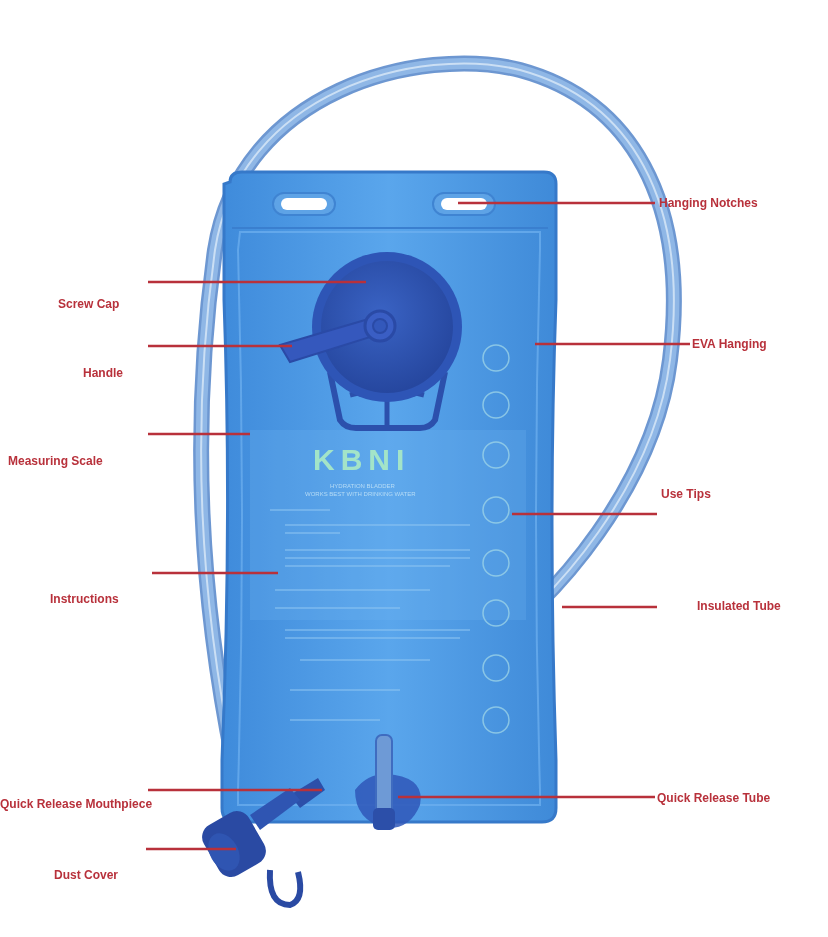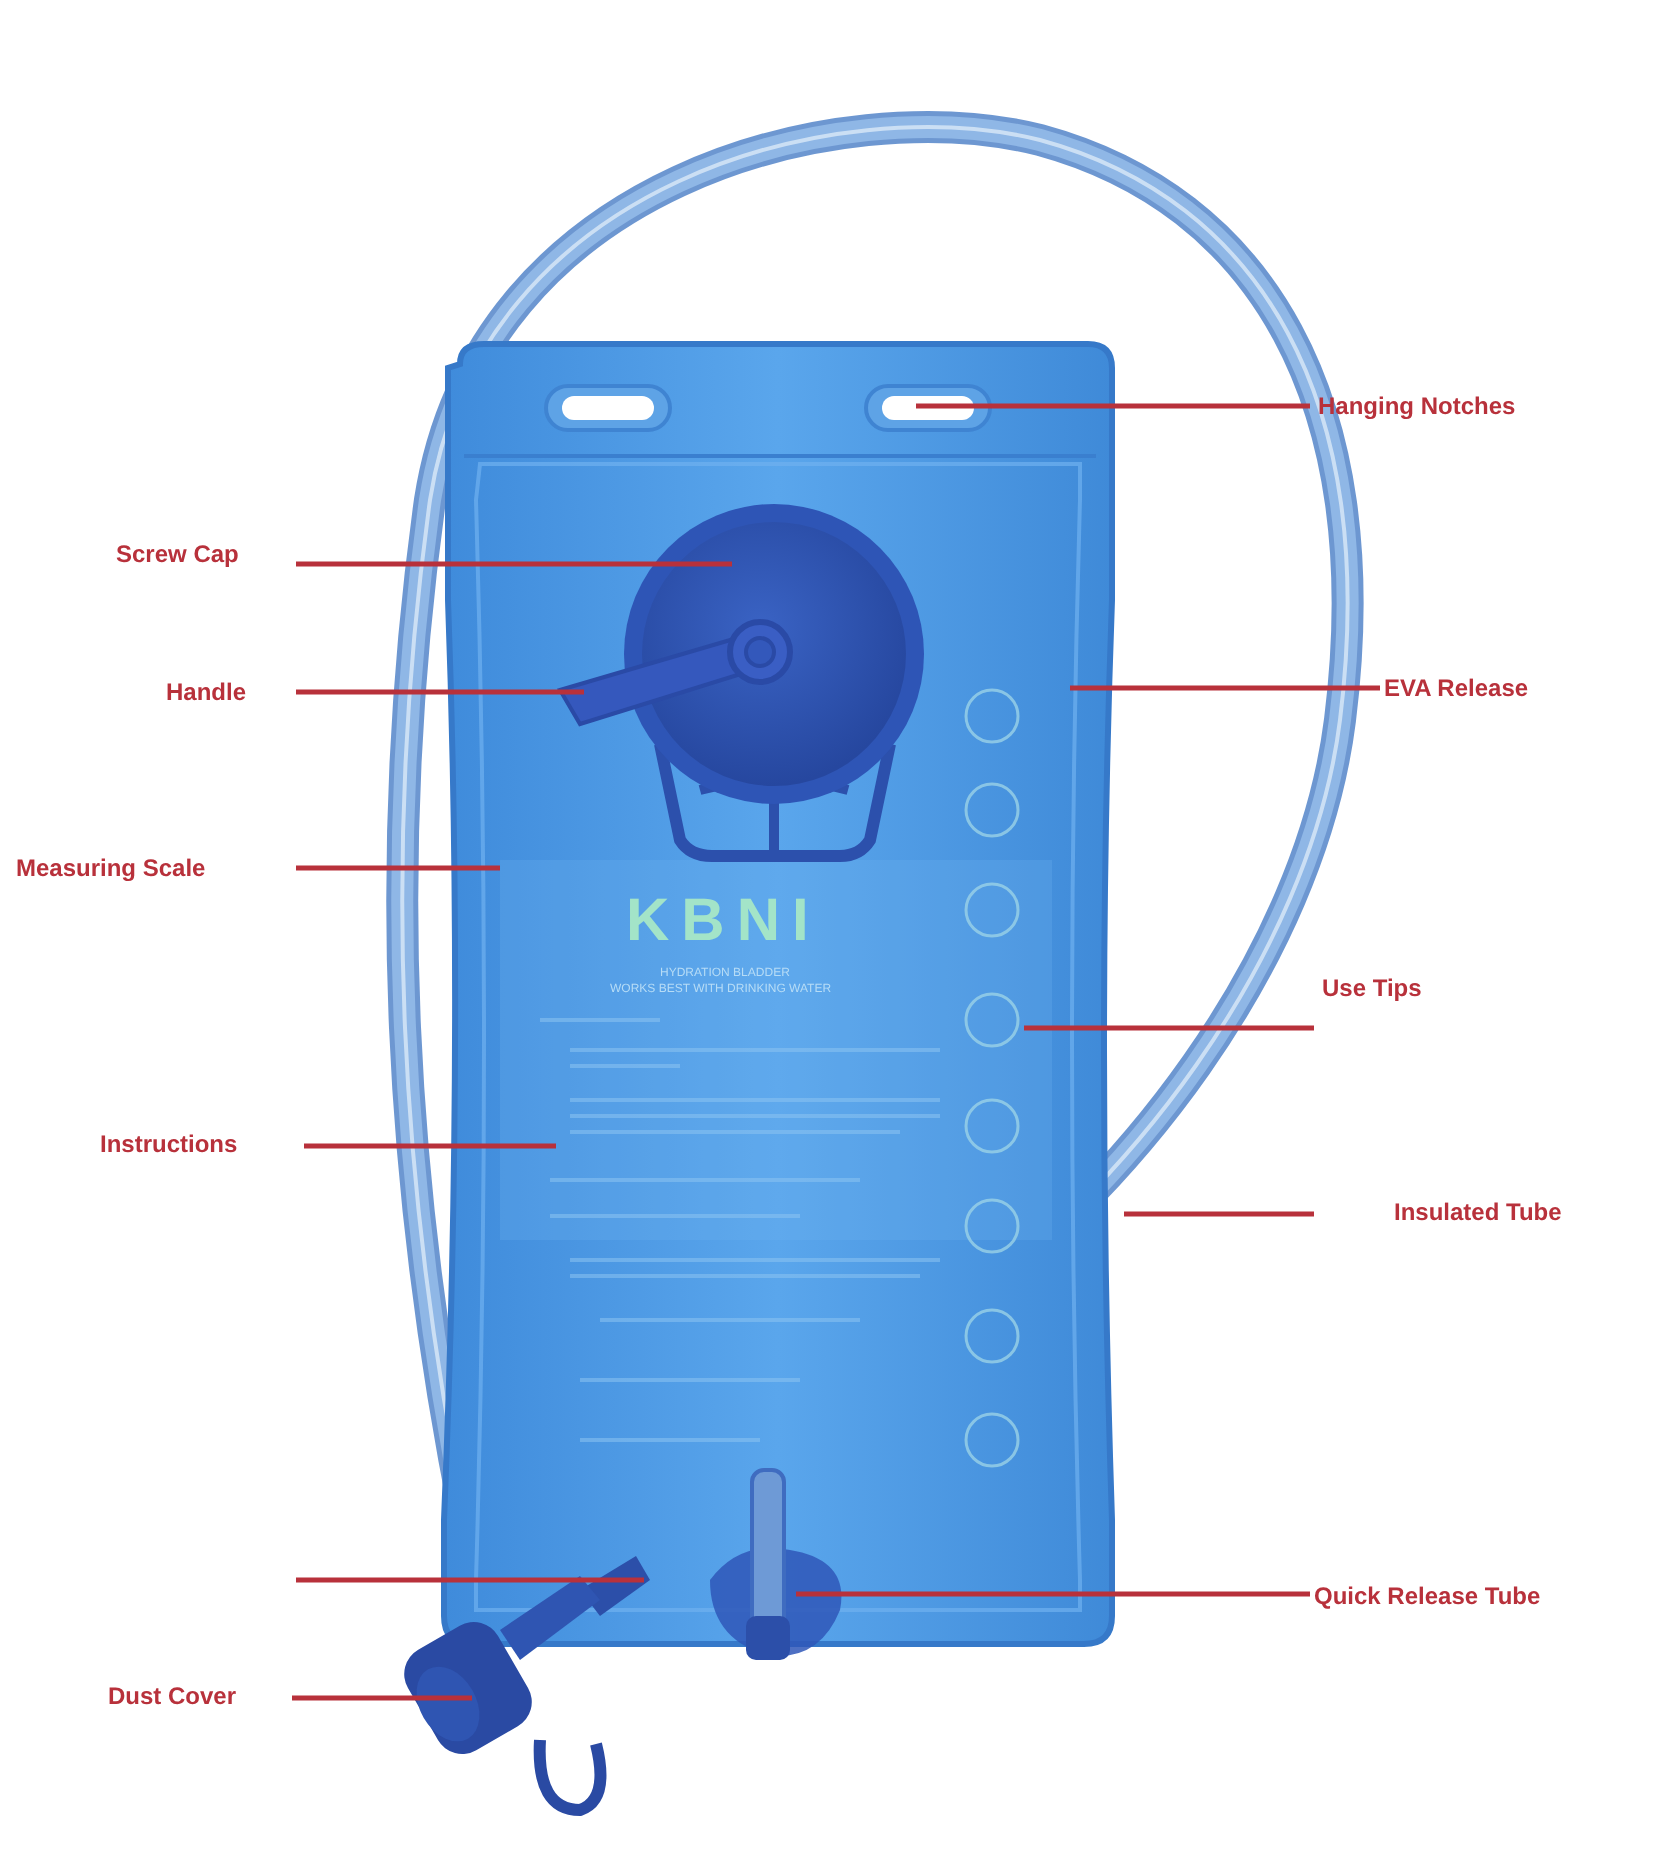--- a/index.html
+++ b/index.html
@@ -10,21 +10,21 @@
     .label {
       position: absolute;
       font-family: "Liberation Sans", sans-serif;
       font-weight: bold;
       font-size: 12px;
       color: #b8313b;
       white-space: nowrap;
       line-height: 18px;
     }
     .label.right { text-align: left; }
-    .label.left { text-align: right; }
+    .label.left { text-align: right; margin-top: 27px; }
   </style>
 </head>
 <body>
 
 <div id="stage">
 
   <svg class="art" width="828" height="937" viewBox="0 0 828 937">
     <defs>
       <linearGradient id="bladderGrad" x1="0" y1="0" x2="1" y2="0">
         <stop offset="0" stop-color="#3f8bdb"></stop>
@@ -138,21 +138,22 @@
       <line x1="512" y1="514" x2="657" y2="514"></line>
       <line x1="562" y1="607" x2="657" y2="607"></line>
       <line x1="398" y1="797" x2="655" y2="797"></line>
     </g>
   </svg>
 
   <div class="label left" style="left:58px; top:268px;">Screw Cap</div>
   <div class="label left" style="left:83px; top:337px;">Handle</div>
   <div class="label left" style="left:8px; top:425px;">Measuring Scale</div>
   <div class="label left" style="left:50px; top:563px;text-align:center;">Instructions</div>
+  <div class="label left" style="left:0px; top:768px;">Quick Release Mouthpiece</div>
   <div class="label left" style="left:54px; top:839px;">Dust Cover</div>
 
   <div class="label right" style="left:659px; top:194px;">Hanging Notches</div>
-  <div class="label right" style="left:692px; top:335px;">EVA Release</div>
+  <div class="label right" style="left:692px; top:335px;">EVA Hanging</div>
   <div class="label right" style="left:661px; top:485px;">Use Tips</div>
   <div class="label right" style="left:681px; top:597px;margin-left:16px;">Insulated Tube</div>
   <div class="label right" style="left:657px; top:789px;">Quick Release Tube</div>
 
 </div>
 
 </body></html>

